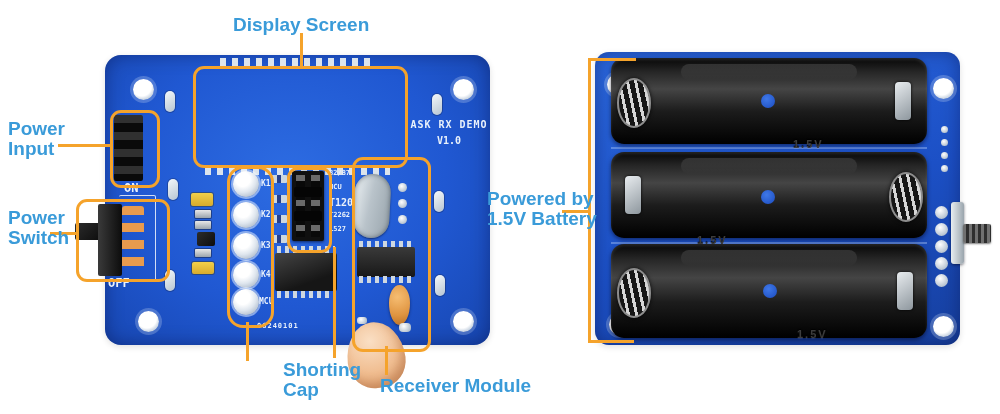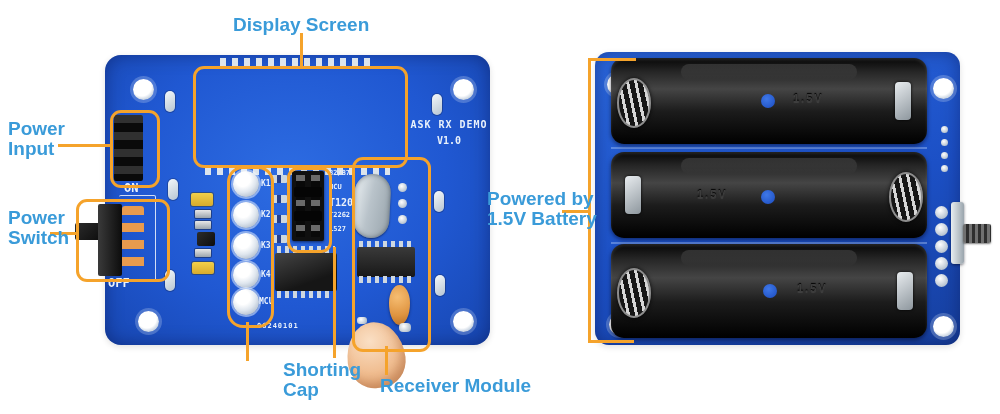--- a/index.html
+++ b/index.html
@@ -53,21 +53,21 @@
   .bat{position:absolute;border-radius:13px;
        background:linear-gradient(180deg,#060606 0%,#262626 16%,#454545 36%,#1c1c1c 62%,#000 100%);
        box-shadow:0 2px 4px rgba(0,0,20,.5), inset 0 2px 3px rgba(255,255,255,.12);}
   .bat::before{content:"";position:absolute;left:22%;right:22%;top:6px;height:16px;border-radius:8px;
        background:linear-gradient(180deg,rgba(255,255,255,.13),rgba(255,255,255,0));}
   .spring{position:absolute;border-radius:50%;border:2px solid #8d8d8d;
        background:repeating-linear-gradient(78deg,#d6d6d6 0 3px,#161616 3px 8px);box-shadow:0 0 4px rgba(0,0,0,.8);}
   .contact{position:absolute;border-radius:4px;background:linear-gradient(145deg,#e8ecef,#8e979e);box-shadow:0 0 3px #000;}
   .batdot{position:absolute;width:14px;height:14px;border-radius:50%;background:radial-gradient(circle at 40% 35%,#3f78e8,#1b4cc0);}
   .emboss{position:absolute;color:#3d3d3d;font-weight:bold;font-size:11px;letter-spacing:2px;
-       font-family:"Liberation Sans",sans-serif;text-shadow:0 -1px 1px #000,0 1px 1px rgba(255,255,255,.1);}
+       font-family:"Liberation Sans",sans-serif;text-shadow:0 -1px 1px #000,0 1px 1px rgba(255,255,255,.1);margin-top:46px;}
   .divline{position:absolute;height:2px;background:rgba(200,220,255,.35);}
 
   
   .ann-label{position:absolute;color:#3A9BD9;font-weight:bold;font-size:19px;line-height:20px;z-index:30;}
   .ann-line{position:absolute;background:#F5A32B;z-index:25;}
   .ann-box{position:absolute;border:3px solid #F5A32B;border-radius:11px;z-index:25;background:transparent;}
 
   .finger{position:absolute;width:58px;height:66px;border-radius:48% 52% 44% 46%/58% 58% 42% 42%;
        background:radial-gradient(circle at 42% 28%,#fadfc4 0%,#f0bd90 55%,#dd9c69 100%);
        transform:rotate(-7deg);box-shadow:inset -4px -6px 10px rgba(150,80,40,.35);z-index:20;}

